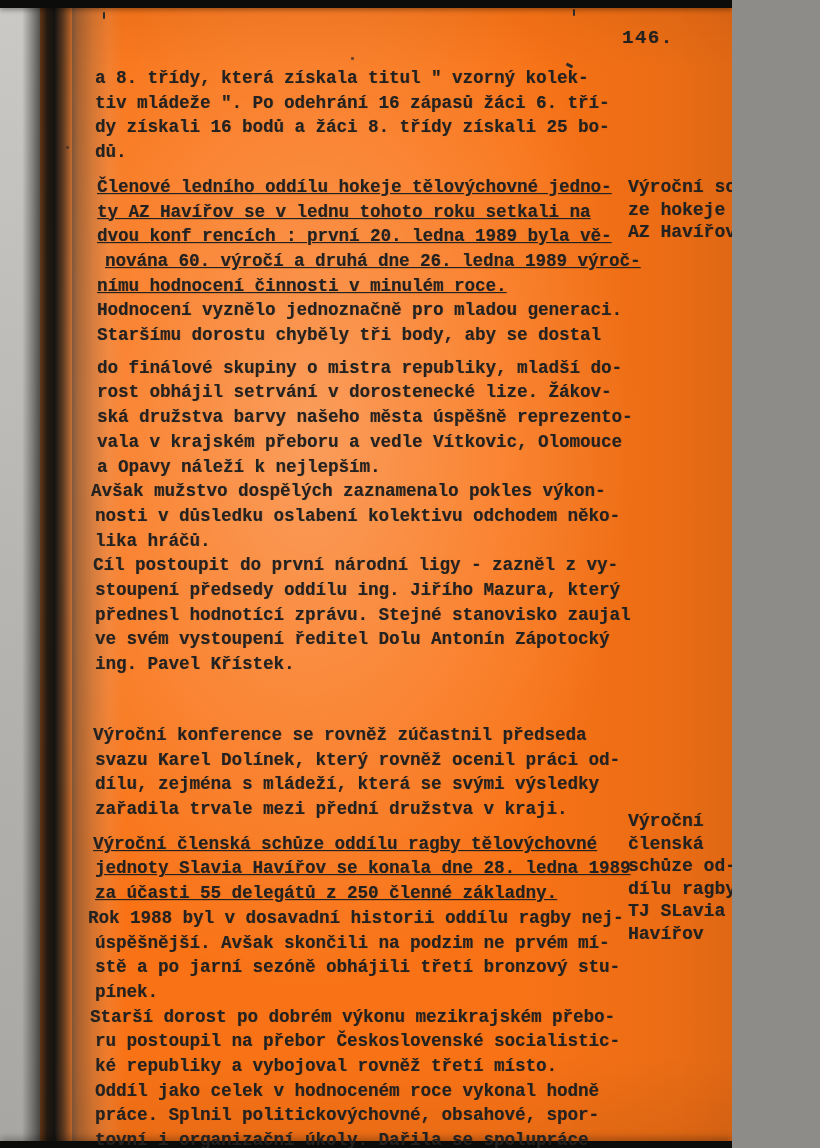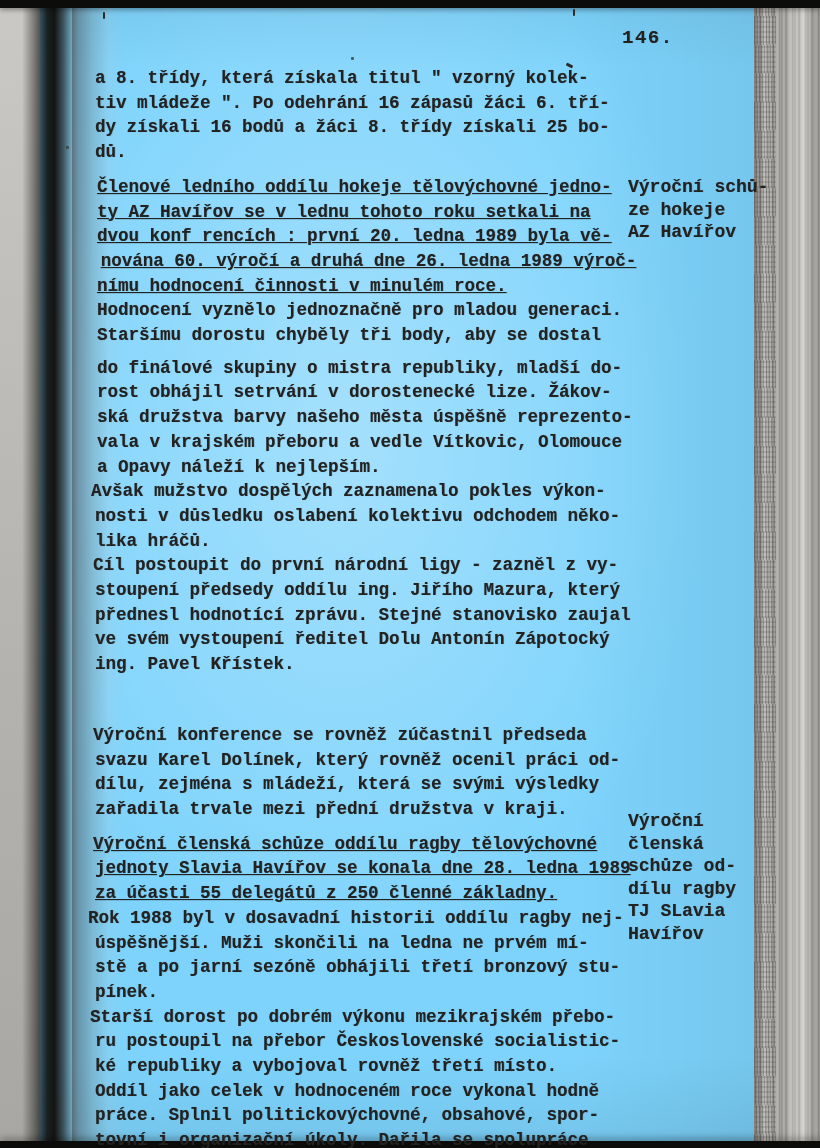--- a/index.html
+++ b/index.html
@@ -1,22 +1,22 @@
 <!DOCTYPE html>
 <html lang="cs" style="--ink: #232221; --paper: #f1efe9;"><head>
 <meta charset="utf-8">
 <style>
   html, body { margin: 0; padding: 0; background: #8e8c88; }
 
   .scan {
     position: relative;
-    width: 820px;
+    width: 732px;
     height: 1148px;
     overflow: hidden;
-    background: #7dd3fc;
+    background: #f97316;
     font-family: "Liberation Mono", "DejaVu Sans Mono", monospace;
   }
 
   
   .paper-shade {
     position: absolute; inset: 0; pointer-events: none;
     background:
       radial-gradient(ellipse at 42% 38%, rgba(255,255,255,0.30) 0%, rgba(255,255,255,0) 55%),
       linear-gradient(180deg, rgba(0,0,0,0.05) 0%, rgba(0,0,0,0) 6%, rgba(0,0,0,0) 92%, rgba(0,0,0,0.07) 100%),
       linear-gradient(90deg, rgba(0,0,0,0) 70%, rgba(0,0,0,0.06) 92%, rgba(0,0,0,0.10) 100%);
@@ -138,21 +138,21 @@
       <div class="para">
         <div class="tline">a 8. třídy, která získala titul " vzorný kolek-</div>
         <div class="tline">tiv mládeže ". Po odehrání 16 zápasů žáci 6. tří-</div>
         <div class="tline">dy získali 16 bodů a žáci 8. třídy získali 25 bo-</div>
         <div class="tline">dů.</div>
       </div>
       <div class="para spaced">
         <div class="tline" style="margin-left: 2px;">Členové ledního oddílu hokeje tělovýchovné jedno-</div>
         <div class="tline" style="margin-left: 2px;">ty AZ Havířov se v lednu tohoto roku setkali na</div>
         <div class="tline" style="margin-left: 2px;">dvou konf rencích : první 20. ledna 1989 byla vě-</div>
-        <div class="tline" style="margin-left: 2px; text-align: center;">nována 60. výročí a druhá dne 26. ledna 1989 výroč-</div>
+        <div class="tline" style="margin-left: 10px;">nována 60. výročí a druhá dne 26. ledna 1989 výroč-</div>
         <div class="tline" style="margin-left: 2px;">nímu hodnocení činnosti v minulém roce.</div>
       </div>
       <div class="para">
         <div class="tline" style="margin-left: 2px;">Hodnocení vyznělo jednoznačně pro mladou generaci.</div>
         <div class="tline" style="margin-left: 2px;">Staršímu dorostu chyběly tři body, aby se dostal</div>
         <div class="tline" style="margin-left: 2px; margin-top: 8px;">do finálové skupiny o mistra republiky, mladší do-</div>
         <div class="tline" style="margin-left: 2px;">rost obhájil setrvání v dorostenecké lize. Žákov-</div>
         <div class="tline" style="margin-left: 2px;">ská družstva barvy našeho města úspěšně reprezento-</div>
         <div class="tline" style="margin-left: 2px;">vala v krajském přeboru a vedle Vítkovic, Olomouce</div>
         <div class="tline" style="margin-left: 2px;">a Opavy náleží k nejlepším.</div>
@@ -175,21 +175,21 @@
         <div class="tline">dílu, zejména s mládeží, která se svými výsledky</div>
         <div class="tline">zařadila trvale mezi přední družstva v kraji.</div>
       </div>
       <div class="para spaced">
         <div class="tline" style="margin-left: -2px;">Výroční členská schůze oddílu ragby tělovýchovné</div>
         <div class="tline">jednoty Slavia Havířov se konala dne 28. ledna 1989</div>
         <div class="tline">za účasti 55 delegátů z 250 členné základny.</div>
       </div>
       <div class="para">
         <div class="tline" style="margin-left: -7px;">Rok 1988 byl v dosavadní historii oddílu ragby nej-</div>
-        <div class="tline">úspěšnější. Muži skončili na ledna ne prvém mí-</div>
+        <div class="tline">úspěšnější. Avšak skončili na podzim ne prvém mí-</div>
         <div class="tline">stě a po jarní sezóně obhájili třetí bronzový stu-</div>
         <div class="tline">pínek.</div>
       </div>
       <div class="para">
         <div class="tline" style="margin-left: -5px;">Starší dorost po dobrém výkonu mezikrajském přebo-</div>
         <div class="tline">ru postoupil na přebor Československé socialistic-</div>
         <div class="tline">ké republiky a vybojoval rovněž třetí místo.</div>
         <div class="tline">Oddíl jako celek v hodnoceném roce vykonal hodně</div>
         <div class="tline">práce. Splnil politickovýchovné, obsahové, spor-</div>
         <div class="tline">tovní i organizační úkoly. Dařila se spolupráce</div>

